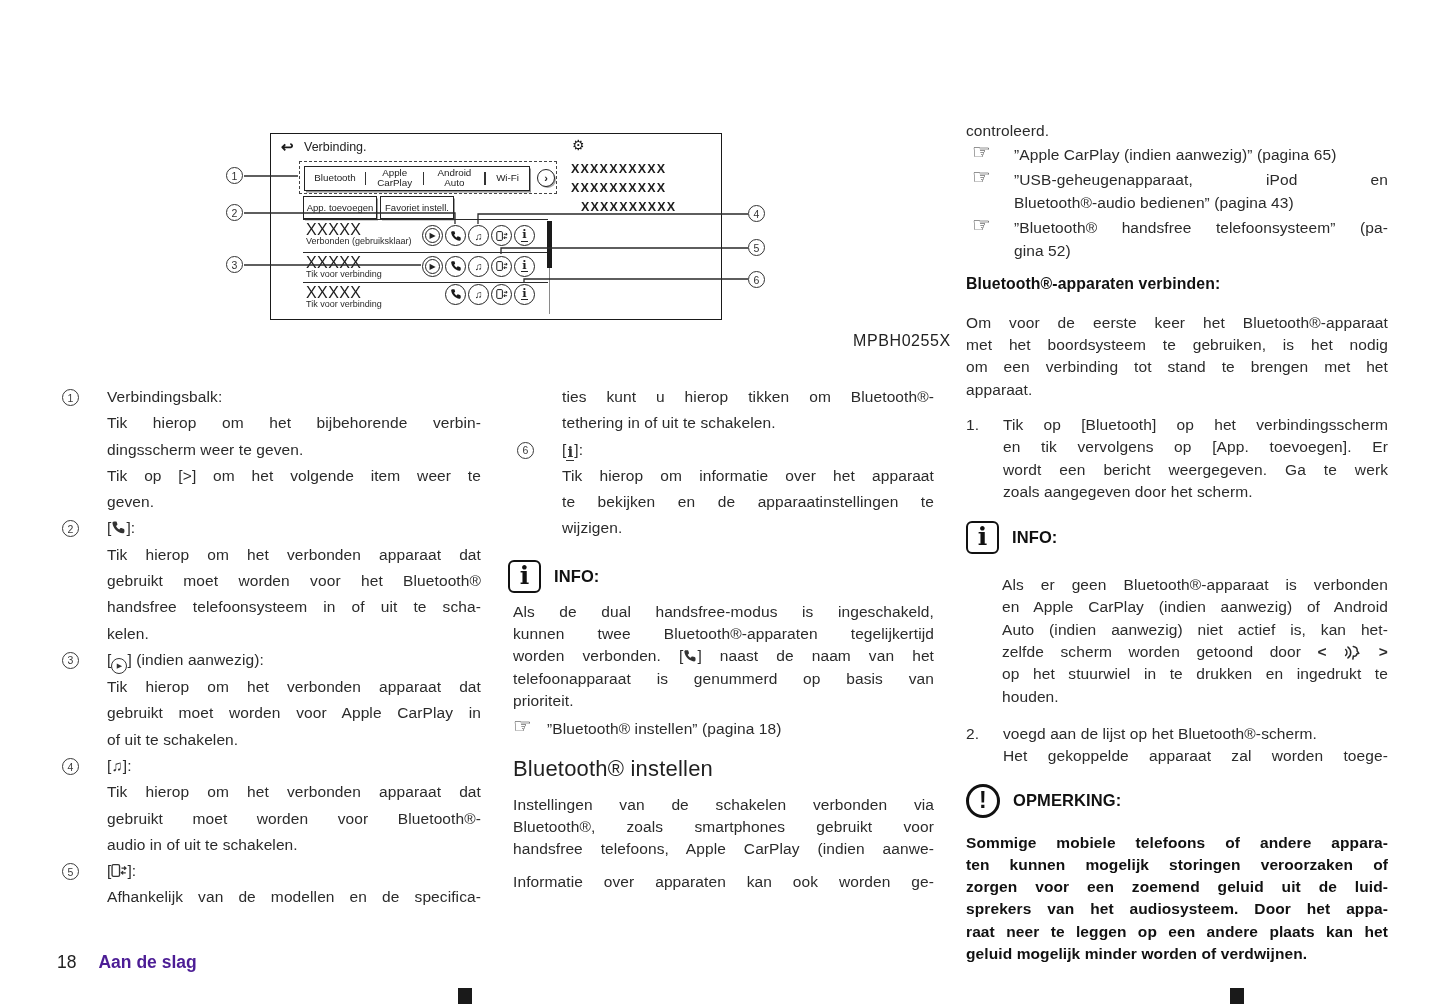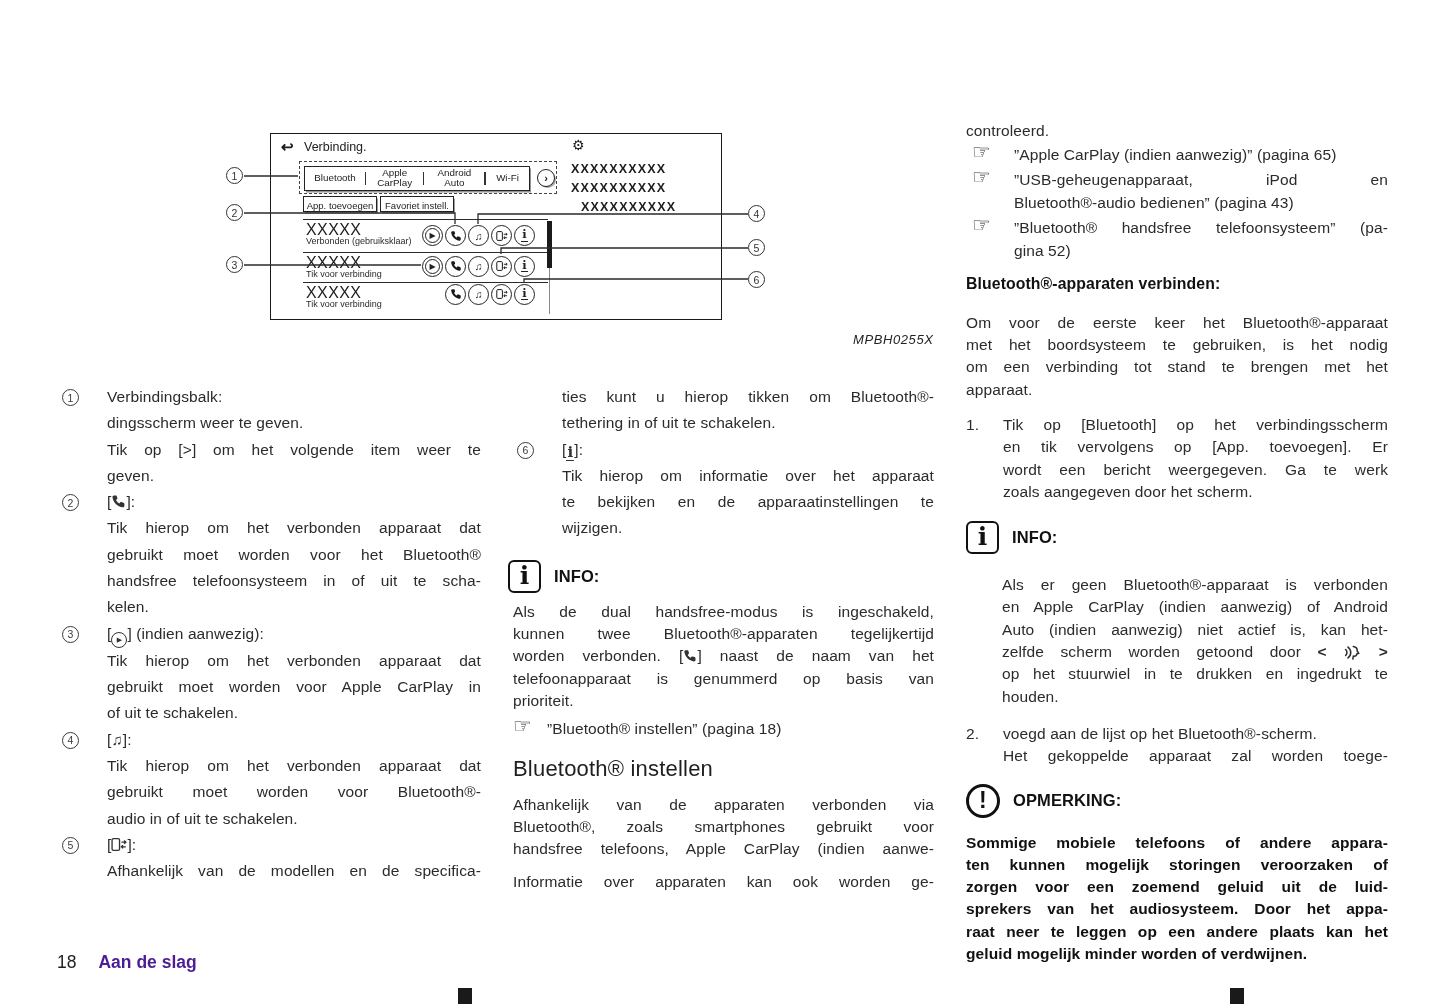--- a/index.html
+++ b/index.html
@@ -83,40 +83,40 @@
             border:1.4px dashed #444; }
   #tabstrip { position:absolute; left:4px; top:3.5px; width:226px; height:25px;
             border:1.2px solid #222; display:flex; align-items:center; box-shadow:1.5px 2px 0 -0.5px rgba(60,60,60,.55); }
   .tabcell { font-size:9.8px; line-height:10.5px; text-align:center; color:#222; flex:0 0 auto;
              display:flex; align-items:center; justify-content:center; height:100%; }
   .tabsep { width:1.2px; height:13px; background:#333; flex:0 0 auto; }
   .next-circ { position:absolute; left:237px; top:7px; width:18px; height:18px; border:1.3px solid #222;
                border-radius:50%; display:flex; align-items:center; justify-content:center;
                font-size:11px; font-weight:700; color:#222; background:#fff; box-shadow:1.5px 1.5px 0 -0.5px rgba(60,60,60,.45); }
   .xxx { font-weight:700; font-size:12.5px; letter-spacing:1.2px; color:#1c1c1c; line-height:19px; }
-  .fbtn { position:absolute; height:16px; border:1.2px solid #222; font-size:9.5px; color:#222;
-          display:flex; align-items:flex-end; justify-content:center; box-shadow:1.5px 2px 0 -0.5px rgba(60,60,60,.5); background:#fff; }
+  .fbtn { position:absolute; height:23px; border:1.2px solid #222; font-size:9.5px; color:#222;
+          display:flex; align-items:center; justify-content:center; box-shadow:1.5px 2px 0 -0.5px rgba(60,60,60,.5); background:#fff; }
   .sepline { position:absolute; left:32px; width:245px; height:1.2px; background:#2a2a2a; }
   .dev-name { position:absolute; left:35px; font-size:16px; color:#1c1c1c; letter-spacing:.4px; }
   .dev-status { position:absolute; left:35px; font-size:9px; color:#2a2a2a; }
   .dev-icons { position:absolute; display:flex; gap:2px; }
   .cicon { width:21px; height:21px; border:1.4px solid #222; border-radius:50%; background:#fff;
            display:flex; align-items:center; justify-content:center; flex:0 0 auto; }
   .cicon .tri { font-size:8px; color:#222; border:1px solid #222; border-radius:50%; width:15px; height:15px;
                 display:flex; align-items:center; justify-content:center; }
   .cicon .mus { font-size:10.5px; color:#222; }
   .cicon .si  { font-family:"DejaVu Serif", serif; font-weight:700; font-size:11.5px; line-height:1;
                 border-bottom:1.4px solid #222; padding:0 1px; color:#222; }
   .sb-thumb { position:absolute; width:4.5px; background:#1a1a1a; }
   .sb-track { position:absolute; width:1.8px; background:#8a8a8a; }
   .callout { position:absolute; width:17px; height:17px; border:1.3px solid #333; border-radius:50%;
              background:#fff; display:flex; align-items:center; justify-content:center;
              font-size:10.5px; color:#333; z-index:3; }
   #calllines { position:absolute; left:0; top:0; pointer-events:none; z-index:2; }
-  .figcap { font-size:13px; letter-spacing:.6px; color:#222;font-style:italic; }
+  .figcap { font-size:16px; letter-spacing:.6px; color:#222; }
 
   
   #footer { position:absolute; left:57px; top:952px; display:flex; align-items:baseline; gap:22px; }
   .pgnum { font-size:17.5px; color:#222; }
   .pgsec { font-size:17.5px; font-weight:700; color:#4c1d95; }
   .tabmark { position:absolute; width:14px; height:16px; background:#1a1a1a; }
 </style>
 </head>
 <body>
 
@@ -296,20 +296,21 @@
   <div class="abs figcap" style="position:absolute;left:803px;top:212px">MPBH0255X</div>
 </div>
 
 <div id="col1" class="col body-txt">
   <div class="item">
     <span class="cnum">
         <span>1</span>
       </span>
     <div class="term">Verbindingsbalk:</div>
     <div class="lines lh26">
+        <div class="jl">Tik hierop om het bijbehorende verbin-</div>
         <div class="jl natural">dingsscherm weer te geven.</div>
       </div>
     <div class="lines lh26">
         <div class="jl">Tik op [&gt;] om het volgende item weer te</div>
         <div class="jl natural">geven.</div>
       </div>
   </div>
 
   <div class="item">
     <span class="cnum">
@@ -403,21 +404,21 @@
       </div>
   </div>
 
   <div class="ref">
     <span class="hand">☞</span>
     <div class="ref-single">”Bluetooth® instellen” (pagina 18)</div>
   </div>
 
   <div class="heading">Bluetooth® instellen</div>
   <div class="lines lh22 mt10">
-      <div class="jl">Afhankelijk van de apparaten verbonden via</div>
+      <div class="jl">Instellingen van de schakelen verbonden via</div>
       <div class="jl">Bluetooth®, zoals smartphones gebruikt voor</div>
       <div class="jl">handsfree telefoons, Apple CarPlay (indien aanwe-</div>
     </div>
   <div class="lines lh22 mt10">
       <div class="jl">Informatie over apparaten kan ook worden ge-</div>
     </div>
 </div>
 
 <div id="col3" class="col body-txt">
   <div class="lh22 jl natural" style="line-height:22.3px">controleerd.</div>

